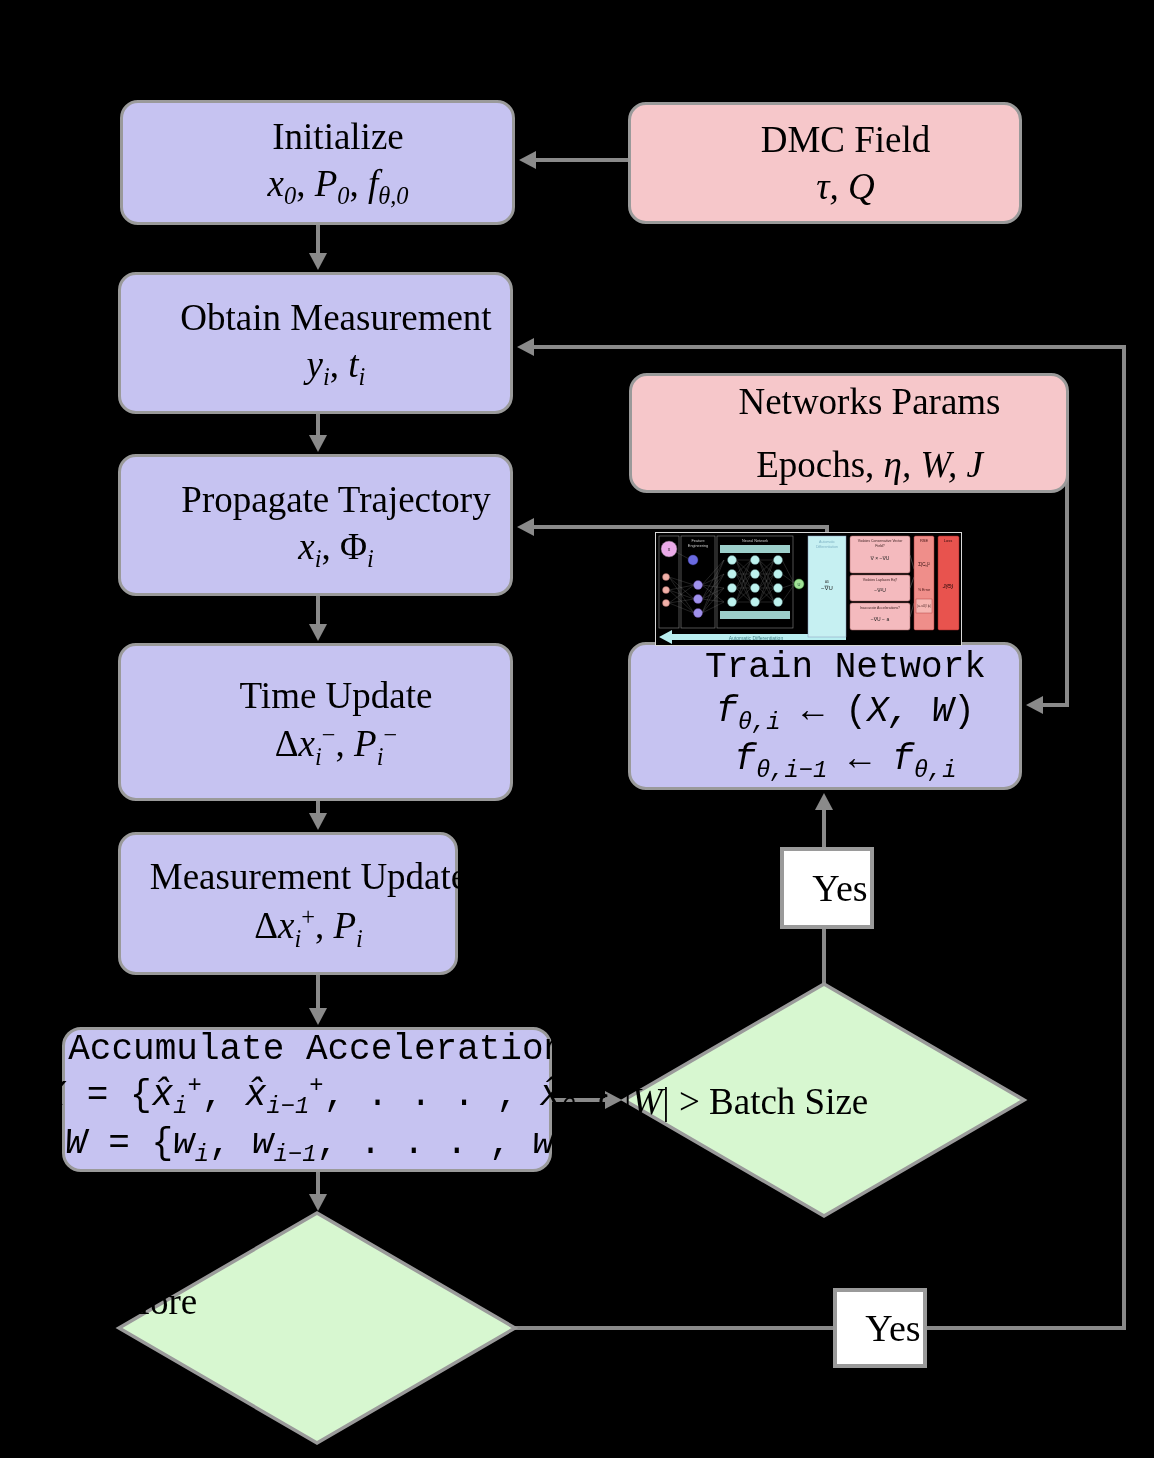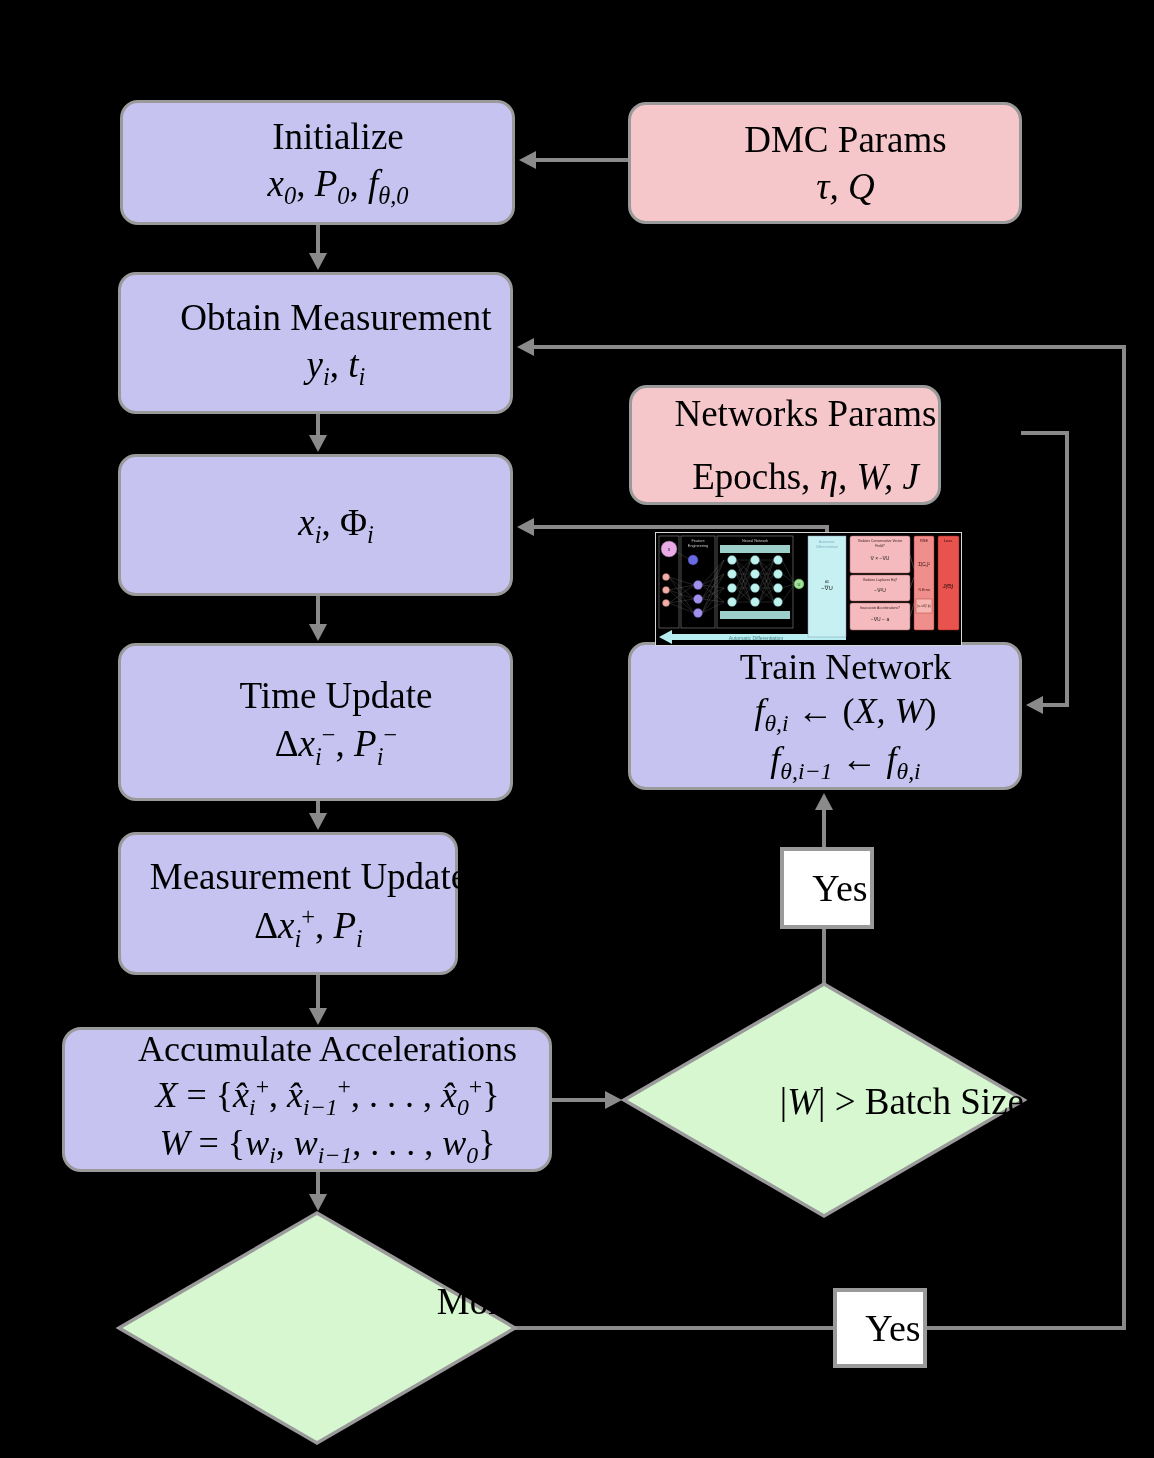--- a/index.html
+++ b/index.html
@@ -4,28 +4,28 @@
 <style>
   html,body{margin:0;padding:0;background:#000;}
   #canvas{position:relative;width:1154px;height:1458px;background:#000;overflow:hidden;
           font-family:"Liberation Serif","DejaVu Serif",serif;}
   #wires{position:absolute;left:0;top:0;z-index:1;}
   .node{position:absolute;z-index:2;box-sizing:border-box;border:3px solid #9a9a9a;border-radius:18px;
         display:flex;flex-direction:column;justify-content:center;align-items:center;color:#000;padding-left:41px;}
   .purple{background:#c6c3f1;}
   .pink{background:#f6c7ca;}
   .line{font-size:37px;line-height:1.28;text-align:center;white-space:nowrap;}
-  .tight .line{line-height:1.22;font-size:36px;}
+  .tight .line{line-height:1.22;font-size:36px;font-family:Liberation Mono, monospace;}
   .it{font-style:italic;}
   .rm{font-style:normal;}
   sub.sub{font-style:italic;font-size:0.66em;}
   sup.sup{font-style:normal;font-size:0.66em;}
   .yes{position:absolute;z-index:3;box-sizing:border-box;background:#ffffff;border:4px solid #9a9a9a;
        display:flex;align-items:center;justify-content:center;font-size:38px;color:#000;padding-left:26px;}
-  .dlabel{position:absolute;z-index:2;text-align:right;color:#000;font-size:37px;line-height:1.4;}
+  .dlabel{position:absolute;z-index:2;text-align:left;color:#000;font-size:37px;line-height:1.4;}
   #nnfig{position:absolute;z-index:4;left:655px;top:532px;width:305px;height:112px;
          border:1px solid #d8d8d8;background:#000;}
   #nnfig svg{display:block;}
 </style>
 </head>
 <body>
 
 <div id="canvas">
 
   <svg id="wires" width="1154" height="1458" viewBox="0 0 1154 1458">
@@ -62,35 +62,36 @@
       <polygon points="119,1328 317,1213 515,1328 317,1443"></polygon>
     </g>
   </svg>
 
   <div class="node purple" style="left:120px;top:100px;width:395px;height:125px;">
     <div class="line">Initialize</div>
     <div class="line"><span class="it">x</span><sub class="sub">0</sub><span class="rm">, </span><span class="it">P</span><sub class="sub">0</sub><span class="rm">, </span><span class="it">f</span><sub class="sub">θ,0</sub></div>
   </div>
 
   <div class="node pink" style="left:628px;top:102px;width:394px;height:122px;">
-    <div class="line">DMC Params</div>
+    <div class="line">DMC Field</div>
     <div class="line"><span class="it">τ, Q</span></div>
   </div>
 
   <div class="node purple" style="left:118px;top:272px;width:395px;height:142px;">
     <div class="line">Obtain Measurement</div>
     <div class="line"><span class="it">y</span><sub class="sub">i</sub><span class="rm">, </span><span class="it">t</span><sub class="sub">i</sub></div>
   </div>
 
-  <div class="node pink" style="left:629px;top:385px;width:312px;height:120px;gap:15px;">
+  <div class="node pink" style="left:629px;top:373px;width:440px;height:120px;gap:15px;">
     <div class="line">Networks Params</div>
     <div class="line"><span class="rm">Epochs, </span><span class="it">η, W, J</span></div>
   </div>
 
   <div class="node purple" style="left:118px;top:454px;width:395px;height:142px;">
+    <div class="line">Propagate Trajectory</div>
     <div class="line"><span class="it">x</span><sub class="sub">i</sub><span class="rm">, Φ</span><sub class="sub">i</sub></div>
   </div>
 
   <div class="node purple" style="left:118px;top:643px;width:395px;height:158px;">
     <div class="line">Time Update</div>
     <div class="line"><span class="rm">Δ</span><span class="it">x</span><sub class="sub">i</sub><sup class="sup">−</sup><span class="rm">, </span><span class="it">P</span><sub class="sub">i</sub><sup class="sup">−</sup></div>
   </div>
 
   <div class="node purple tight" style="left:628px;top:642px;width:394px;height:148px;">
     <div class="line">Train Network</div>

